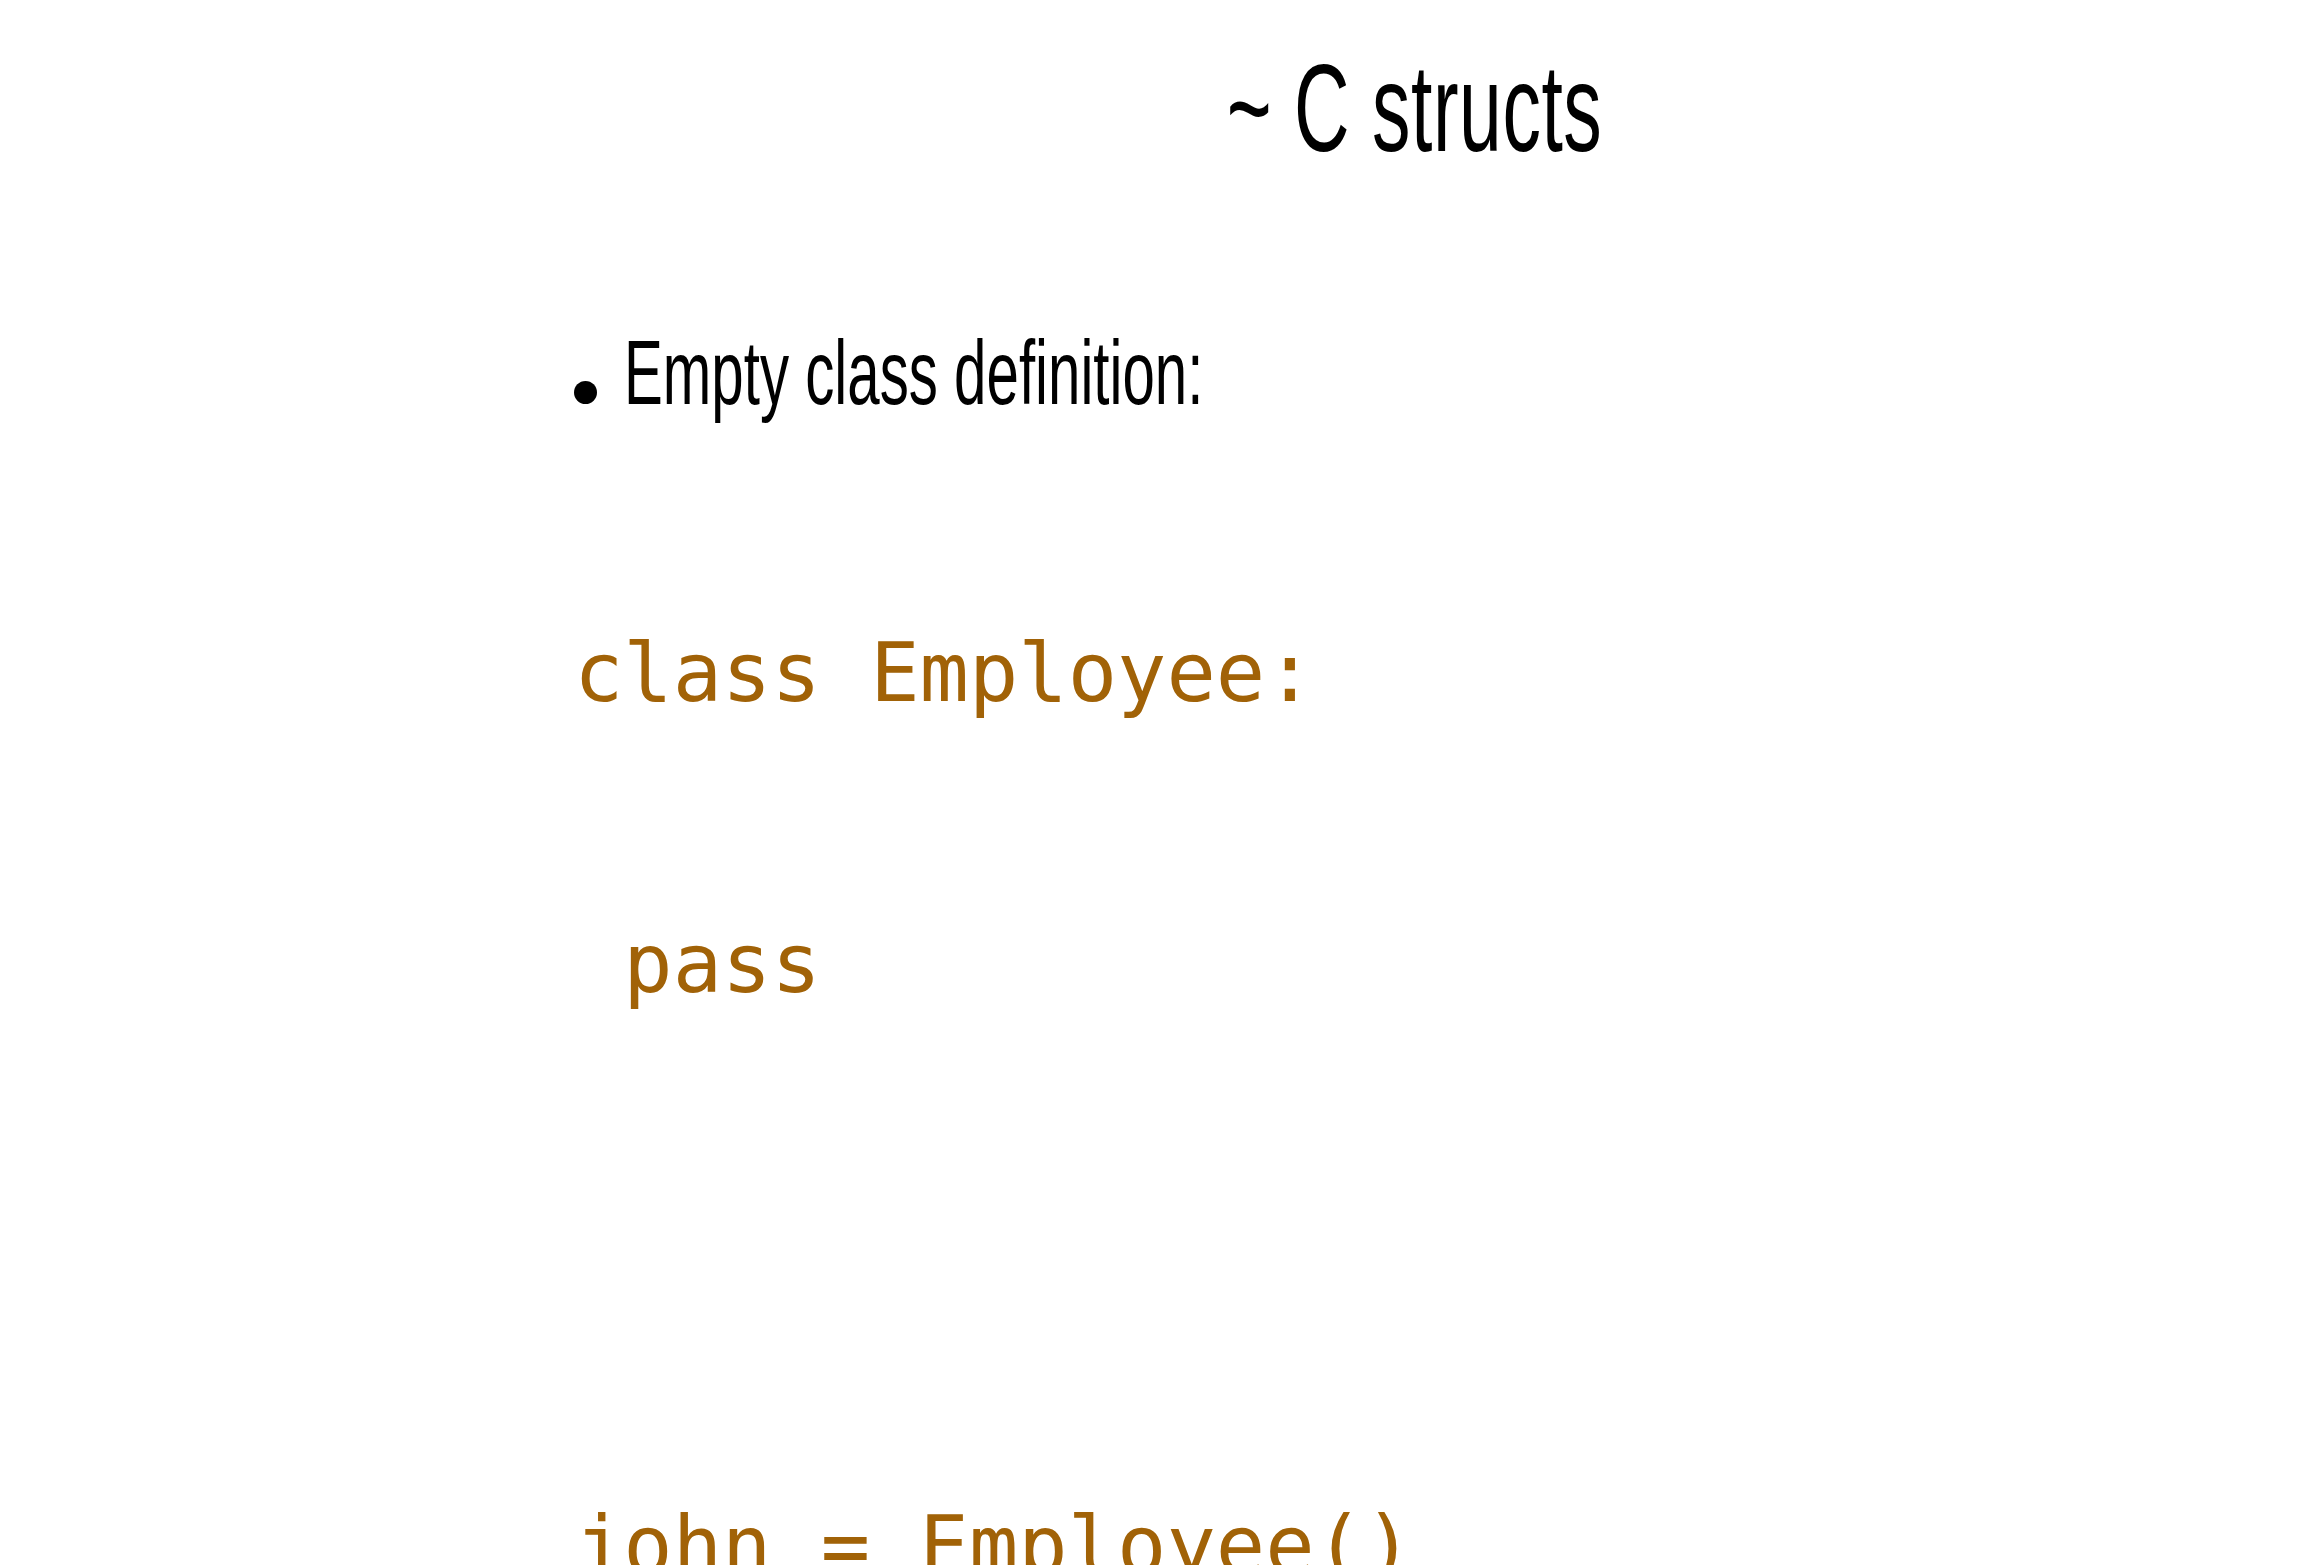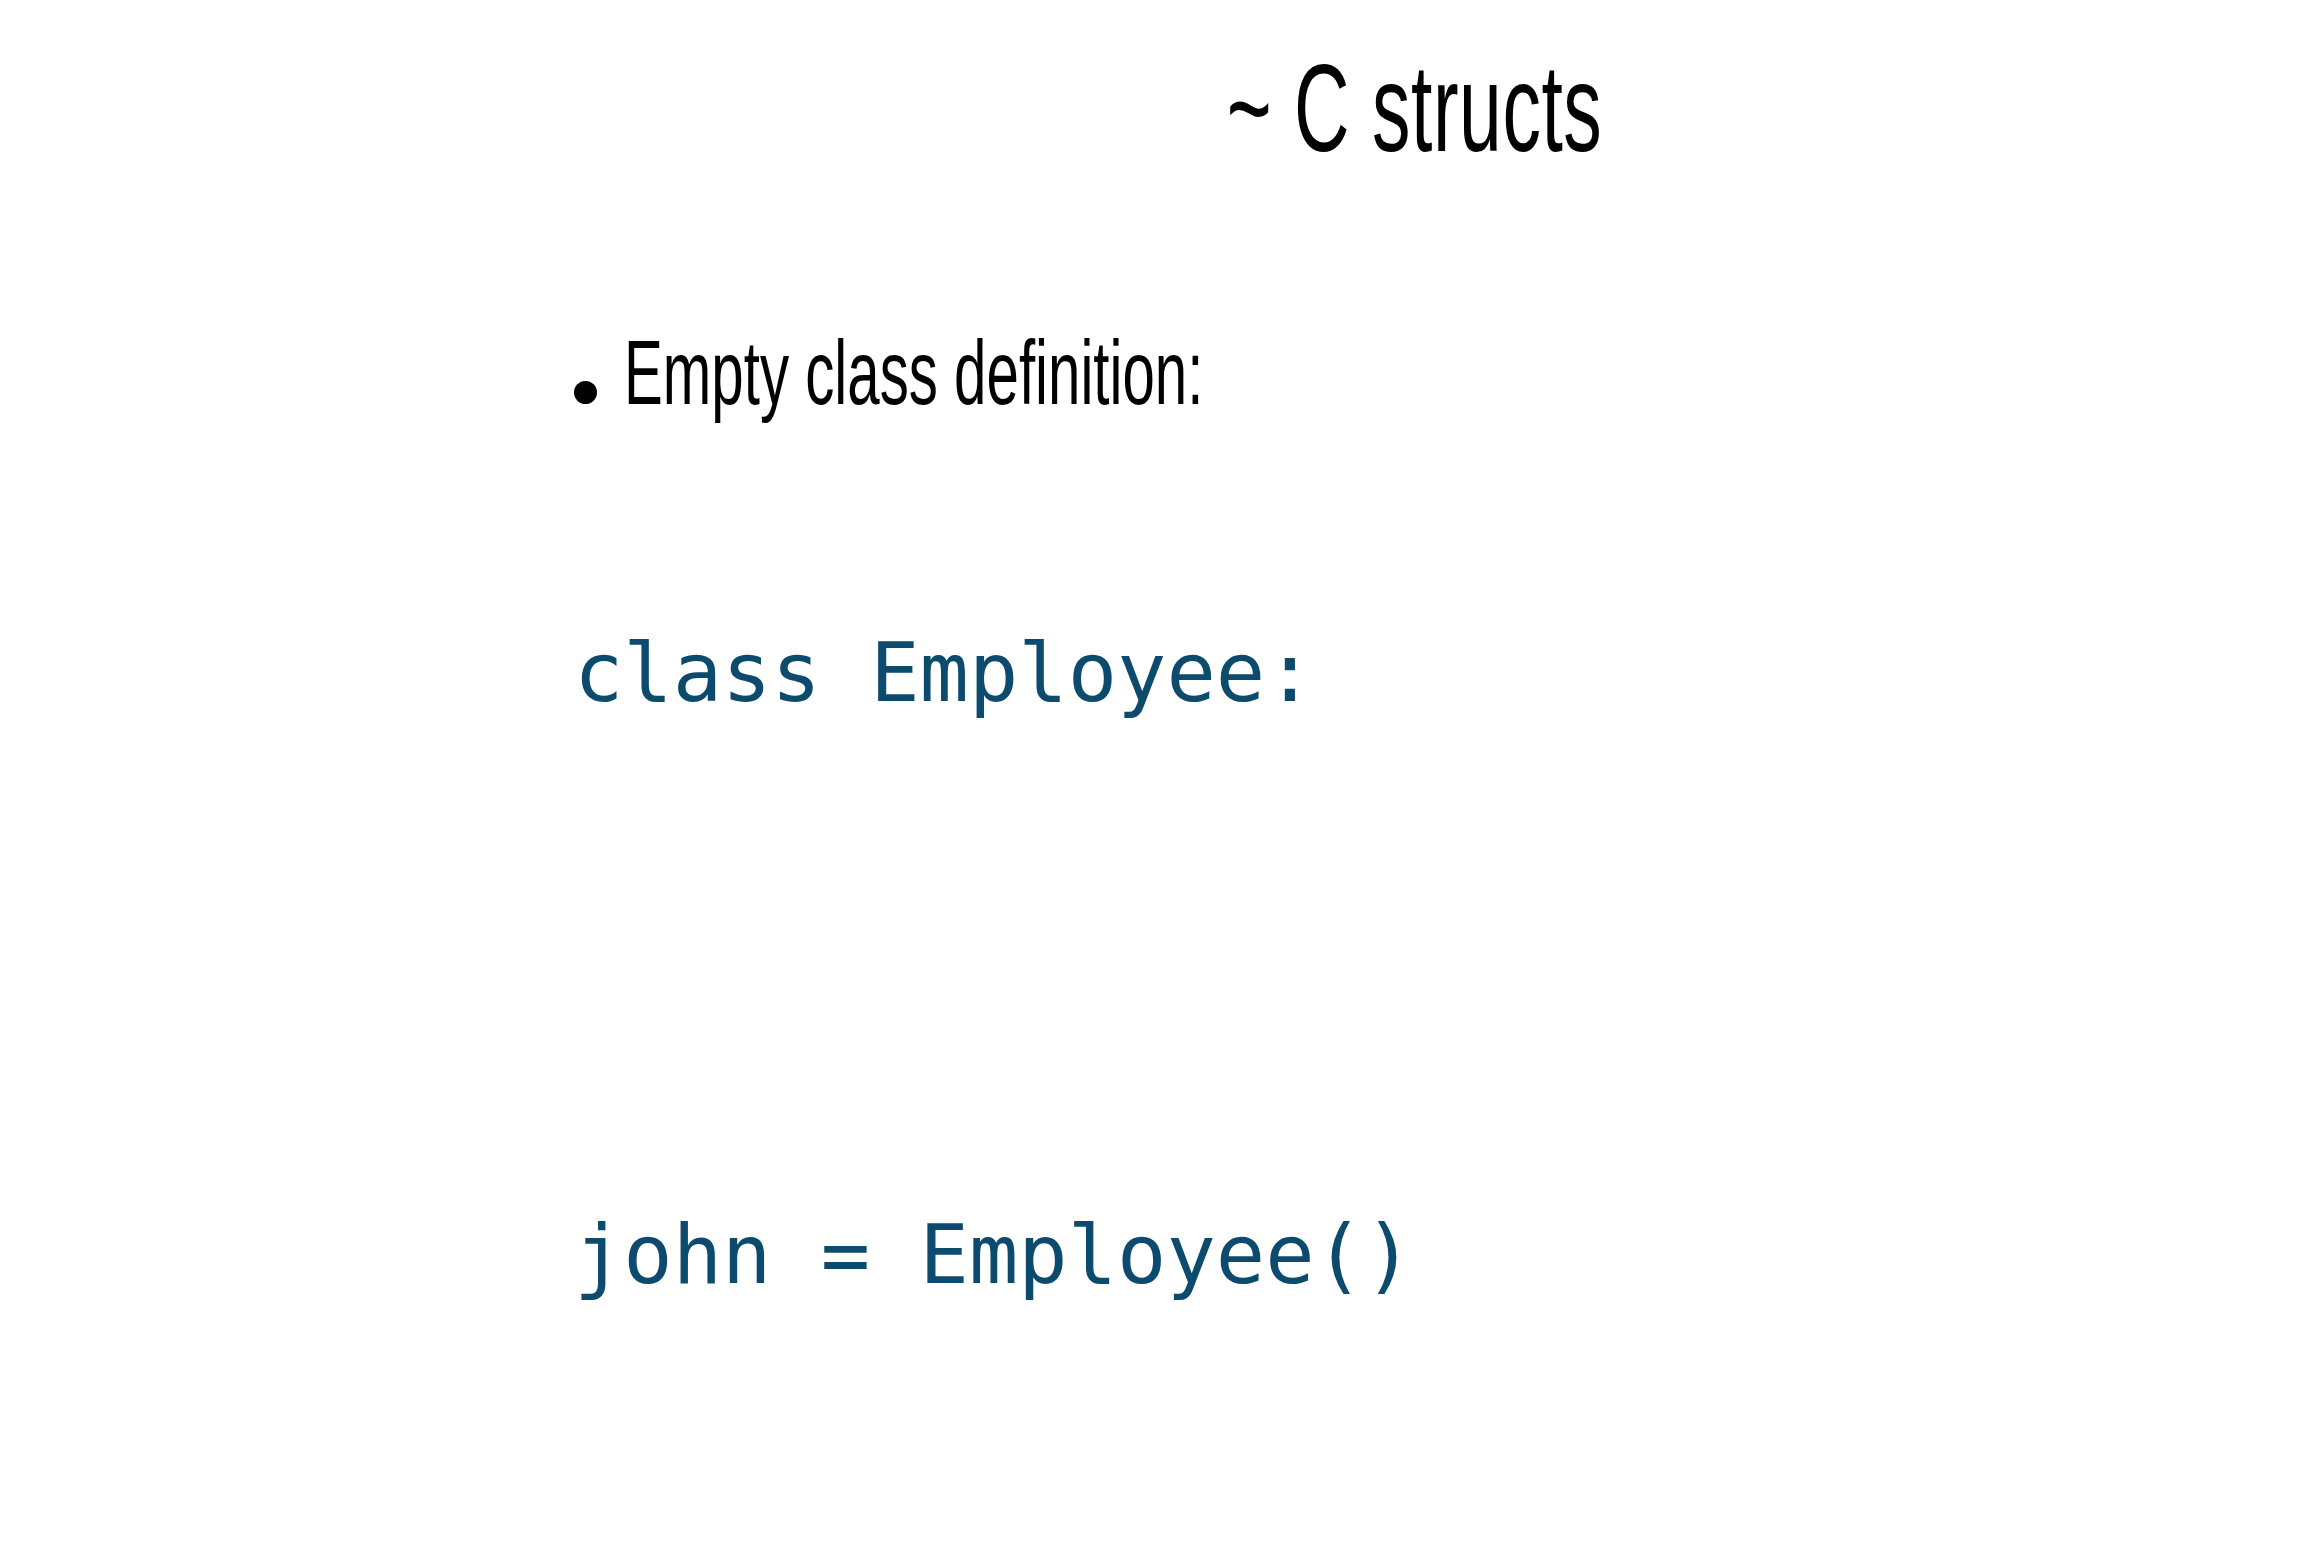--- a/index.html
+++ b/index.html
@@ -88,40 +88,41 @@
     font-family: "DejaVu Sans Mono", "Liberation Mono", monospace;
     font-size: 82px;
     line-height: 97px;
     font-weight: 400;
     white-space: pre;
   }
   .code-line {
     display: block;
     height: 97px;
     white-space: pre;
-    color: #0c4a6e;
+    color: #a16207;
   }
   .code-line.blank { color: transparent; }
 </style>
 </head>
 <body>
 
 <div id="slide">
 
   <div id="slide-title">~ C structs</div>
 
   <div id="body-block">
 
     <div id="bullet-row">
       <span id="bullet-marker"></span>
       <span id="bullet-text">Empty class definition:</span>
     </div>
 
     <div id="code-block">
       <span class="code-line">class Employee:</span>
+      <span class="code-line"> pass</span>
       <span class="code-line blank"></span>
       <span class="code-line">john = Employee()</span>
       
       
       
     </div>
 
   </div>
 </div>
 

